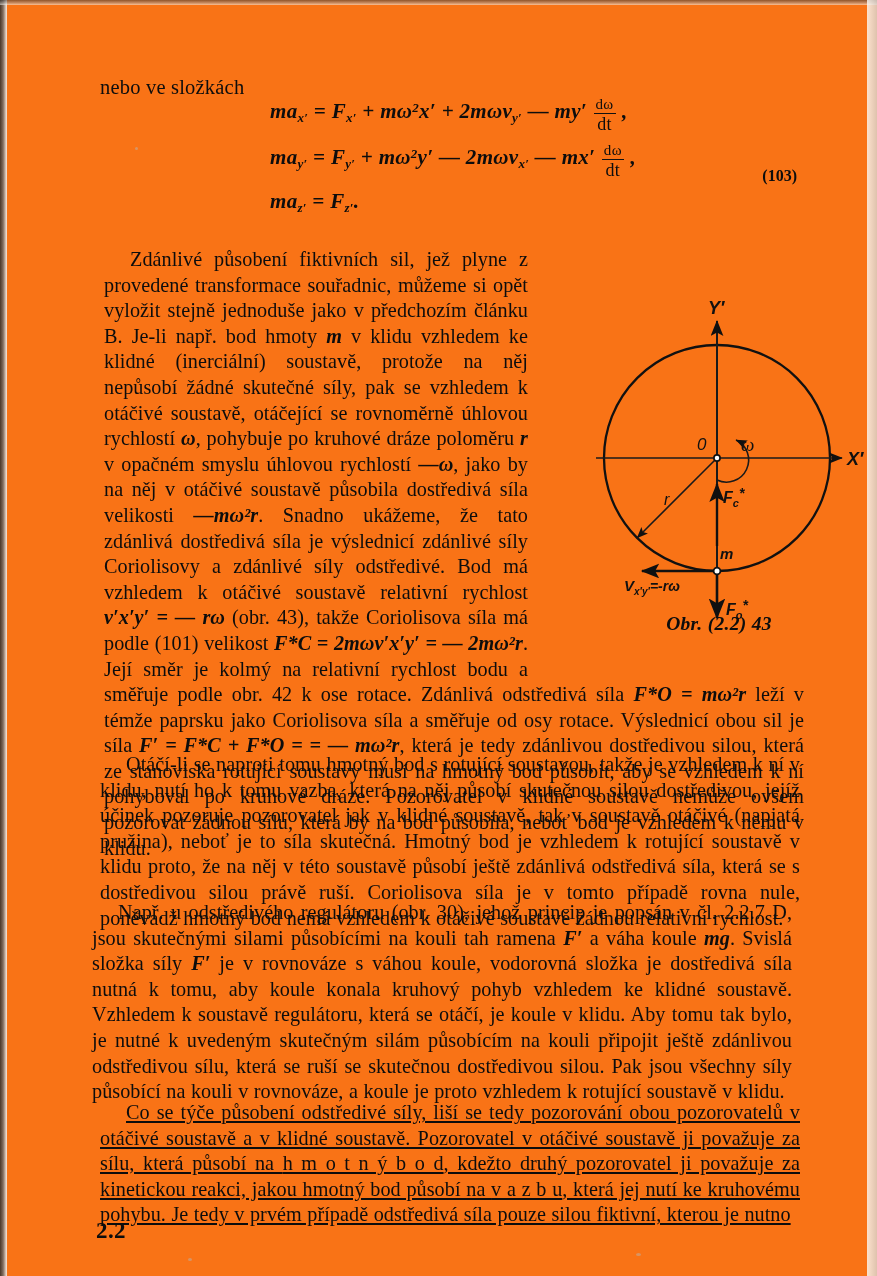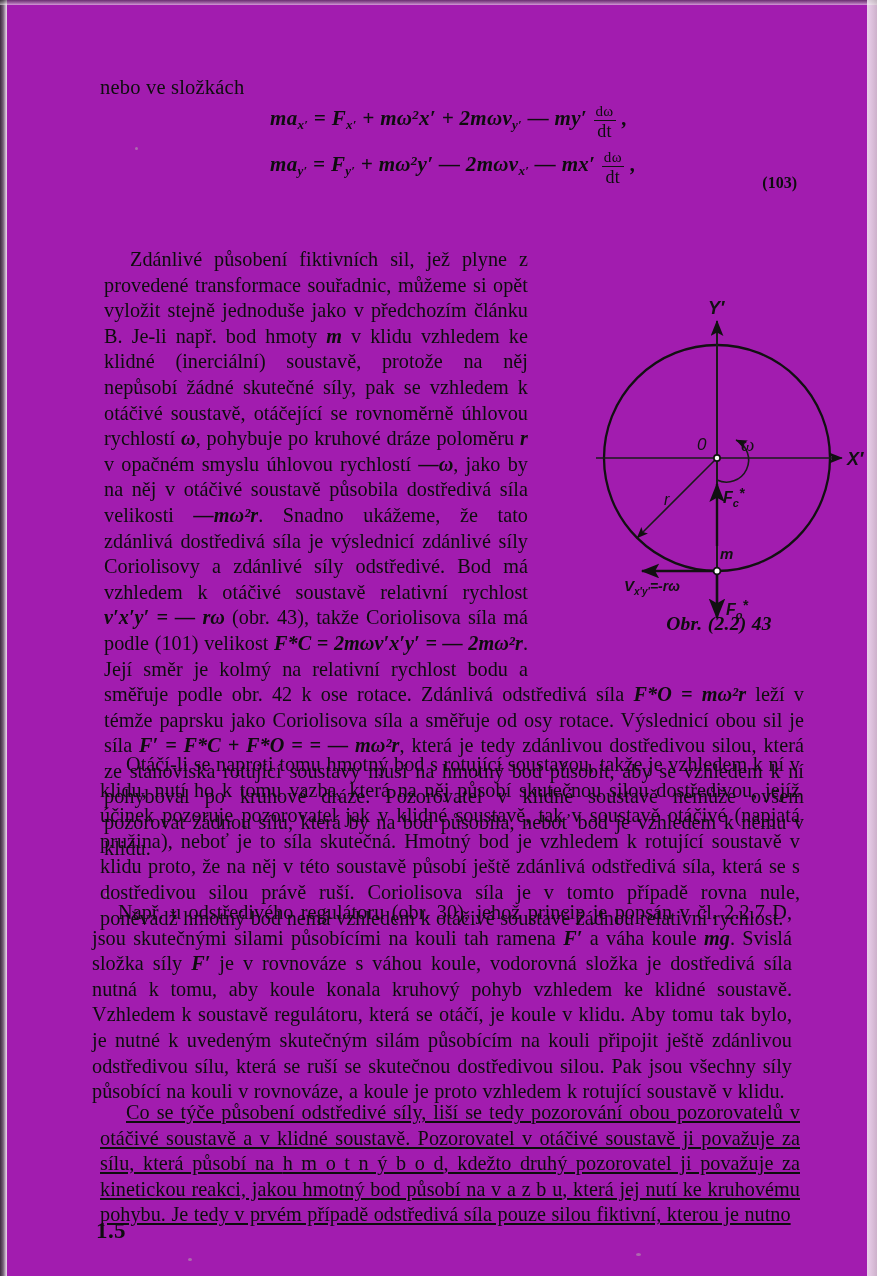--- a/index.html
+++ b/index.html
@@ -5,21 +5,21 @@
 <style>
   html, body {
     margin: 0;
     padding: 0;
     background: #ffffff;
   }
   .page {
     position: relative;
     width: 877px;
     height: 1276px;
-    background: #a21caf;
+    background: #f97316;
     overflow: hidden;
     font-family: "Liberation Serif", "DejaVu Serif", serif;
     color: #0d0d0d;
   }
 
   
   .scan-edge-left {
     position: absolute;
     left: 0; top: 0;
     width: 7px; height: 1276px;
@@ -52,21 +52,21 @@
     position: absolute;
     left: 100px;
     top: 76px;
     font-size: 20.5px;
     letter-spacing: .2px;
   }
 
   .eqblock {
     position: absolute;
     left: 100px;
-    top: 104px;
+    top: 97px;
     width: 700px;
   }
   .eqline {
     position: relative;
     height: 46px;
     font-size: 21px;
   }
   .eqline .eq {
     position: absolute;
     left: 170px;
@@ -201,20 +201,23 @@
   <div class="eqblock">
 
     <div class="eqline">
       <span class="eq"><span>ma</span><sub>x′</sub> <span>=</span> <span>F</span><sub>x′</sub> <span>+</span> <span>mω</span><sup>2</sup><span>x′</span> <span>+</span> <span>2mωv</span><sub>y′</sub> <span>—</span> <span>my′</span> <span class="frac"><span class="num">dω</span><span class="den">dt</span></span> <span>,</span></span>
     </div>
 
     <div class="eqline">
       <span class="eq"><span>ma</span><sub>y′</sub> <span>=</span> <span>F</span><sub>y′</sub> <span>+</span> <span>mω</span><sup>2</sup><span>y′</span> <span>—</span> <span>2mωv</span><sub>x′</sub> <span>—</span> <span>mx′</span> <span class="frac"><span class="num">dω</span><span class="den">dt</span></span> <span>,</span></span>
     </div>
 
+    <div class="eqline third">
+      <span class="eq"><span>ma</span><sub>z′</sub> <span>=</span> <span>F</span><sub>z′</sub><span>.</span></span>
+    </div>
 
     <div class="eqnum">(103)</div>
   </div>
 
   <div class="para" id="para-wrap">
     <div class="fig-float"></div>
     <span class="ind"></span><span>Zdánlivé působení fiktivních sil, jež plyne z provedené transformace souřadnic, můžeme si opět vyložit stejně jednoduše jako v předchozím článku B. Je-li např. bod hmoty </span><span class="ital">m</span><span> v klidu vzhledem ke klidné (inerciální) soustavě, protože na něj nepůsobí žádné skutečné síly, pak se vzhledem k otáčivé soustavě, otáčející se rovnoměrně úhlovou rychlostí </span><span class="ital">ω</span><span>, pohybuje po kruhové dráze poloměru </span><span class="ital">r</span><span> v opačném smyslu úhlovou rychlostí </span><span class="ital">—ω</span><span>, jako by na něj v otáčivé soustavě působila dostředivá síla velikosti </span><span class="bmath">—mω²r</span><span>. Snadno ukážeme, že tato zdánlivá dostředivá síla je výslednicí zdánlivé síly Coriolisovy a zdánlivé síly odstředivé. Bod má vzhledem k otáčivé soustavě relativní rychlost </span><span class="bmath">v′x′y′ = — rω</span><span> (obr. 43), takže Coriolisova síla má podle (101) velikost </span><span class="bmath">F*C = 2mωv′x′y′ = — 2mω²r</span><span>. Její směr je kolmý na relativní rychlost bodu a směřuje podle obr. 42 k ose rotace. Zdánlivá odstředivá síla </span><span class="bmath">F*O = mω²r</span><span> leží v témže paprsku jako Coriolisova síla a směřuje od osy rotace. Výslednicí obou sil je síla </span><span class="bmath">F′ = F*C + F*O = = — mω²r</span><span>, která je tedy zdánlivou dostředivou silou, která ze stanoviska rotující soustavy musí na hmotný bod působit, aby se vzhledem k ní pohyboval po kruhové dráze. Pozorovatel v klidné soustavě nemůže ovšem pozorovat žádnou sílu, která by na bod působila, neboť bod je vzhledem k němu v klidu.</span>
   </div>
 
   <div class="figure">
@@ -267,16 +270,16 @@
   </div>
 
   <div class="para" id="para-3">
     <span class="ind"></span><span>Např. u odstředivého regulátoru (obr. 30), jehož princip je popsán v čl. 2.2.7 D, jsou skutečnými silami působícími na kouli tah ramena </span><span class="bmath">F′</span><span> a váha koule </span><span class="bmath">mg</span><span>. Svislá složka síly </span><span class="bmath">F′</span><span> je v rovnováze s váhou koule, vodorovná složka je dostředivá síla nutná k tomu, aby koule konala kruhový pohyb vzhledem ke klidné soustavě. Vzhledem k soustavě regulátoru, která se otáčí, je koule v klidu. Aby tomu tak bylo, je nutné k uvedeným skutečným silám působícím na kouli připojit ještě zdánlivou odstředivou sílu, která se ruší se skutečnou dostředivou silou. Pak jsou všechny síly působící na kouli v rovnováze, a koule je proto vzhledem k rotující soustavě v klidu.</span>
   </div>
 
   <div class="para" id="para-4">
     <span class="ind"></span><span>Co se týče působení odstředivé síly, liší se tedy pozorování obou pozorovatelů v otáčivé soustavě a v klidné soustavě. Pozorovatel v otáčivé soustavě ji považuje za sílu, která působí na </span><span>h m o t n ý  b o d</span><span>, kdežto druhý pozorovatel ji považuje za kinetickou reakci, jakou hmotný bod působí na </span><span>v a z b u</span><span>, která jej nutí ke kruhovému pohybu. Je tedy v prvém případě odstředivá síla pouze silou fiktivní, kterou je nutno</span>
   </div>
 
-  <div class="foot-left">1.5</div>
+  <div class="foot-left">2.2</div>
   <div class="foot-right">169</div>
 
 </div>
 
 </body></html>

